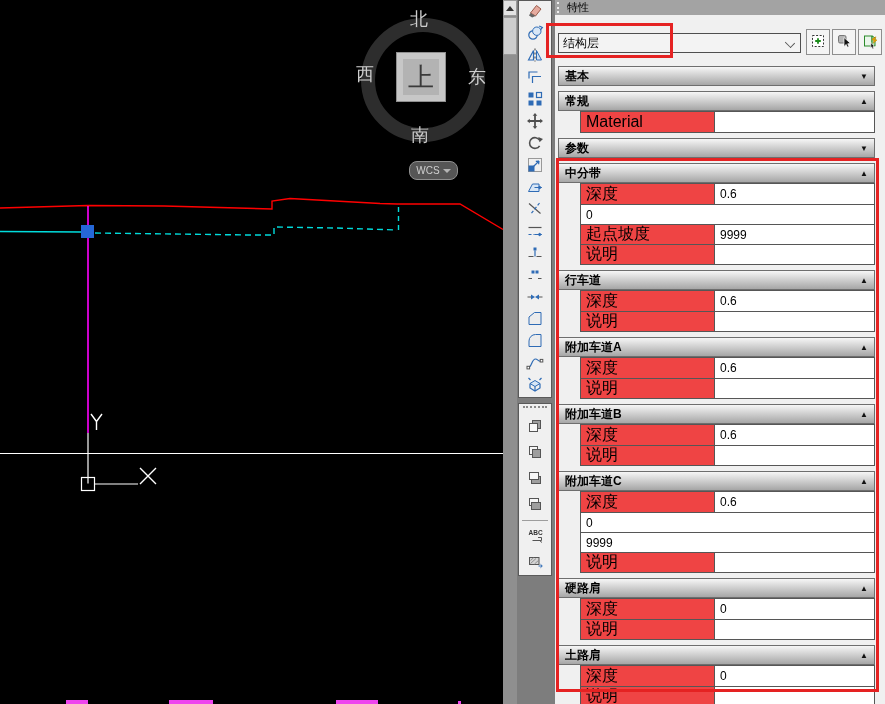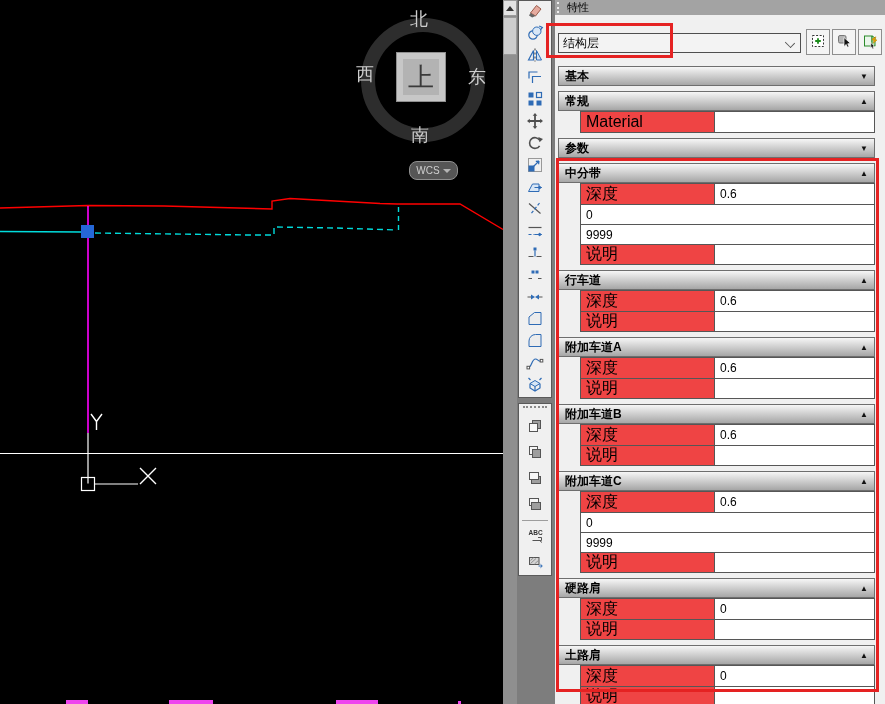--- a/index.html
+++ b/index.html
@@ -362,20 +362,21 @@
           </div>
           <div class="prows">
             <div class="prow">
               <div class="plabel">深度</div>
               <div class="pvalue">0.6</div>
             </div>
             <div class="prow">
               <div class="pvalue">0</div>
             </div>
             <div class="prow">
+              <div class="plabel">起点坡度</div>
               <div class="pvalue">9999</div>
             </div>
             <div class="prow">
               <div class="plabel">说明</div>
               <div class="pvalue"></div>
             </div>
           </div>
         </div>
         <div class="psec">
           <div class="psec-h">

